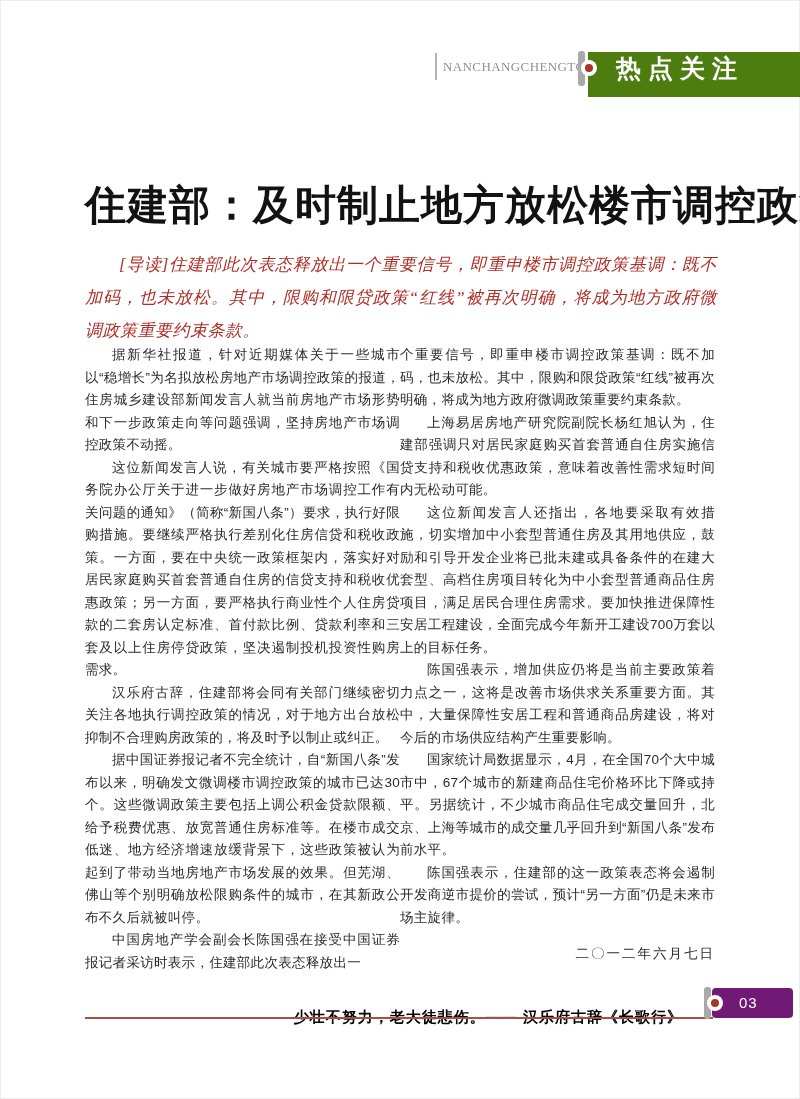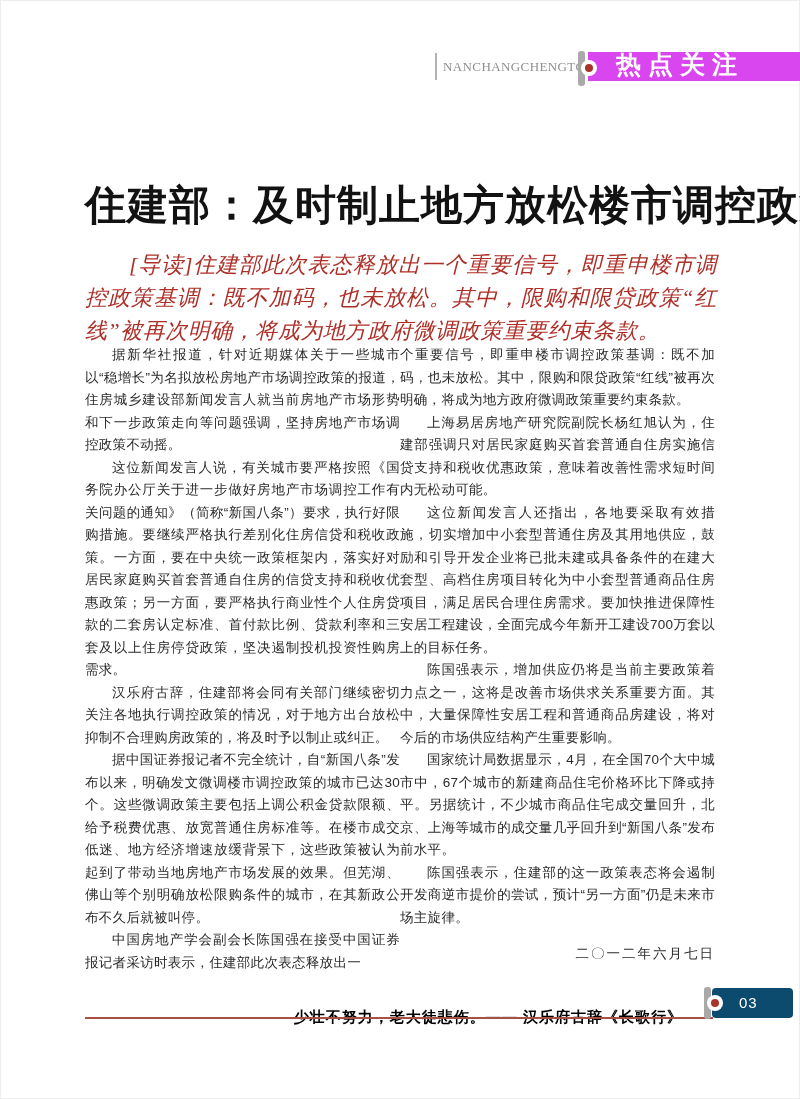--- a/index.html
+++ b/index.html
@@ -10,22 +10,22 @@
   }
   
   .brand-rule{position:absolute;left:435px;top:53px;width:2px;height:27px;background:#b3b3b3;}
   .brand{
     position:absolute;left:443px;top:59px;width:134px;
     font-family:"Liberation Serif",serif;font-size:13px;color:#8f8f8f;
     letter-spacing:0.4px;white-space:nowrap;
   }
   .banner-bar{position:absolute;left:578px;top:51px;width:7px;height:35px;background:#a9a9a9;border-radius:3px;}
   .banner{
-    position:absolute;left:588px;top:52px;width:212px;height:29px;background:#d946ef;
-    display:flex;align-items:flex-end;
+    position:absolute;left:588px;top:52px;width:212px;height:45px;background:#4d7c0f;
+    display:flex;align-items:flex-start;
   }
   .dot{
     width:16px;height:16px;border-radius:50%;background:#ffffff;
     display:flex;align-items:center;justify-content:center;
   }
   .dot::after{content:"";width:8px;height:8px;border-radius:50%;background:#a8352a;}
   .banner .dot{position:absolute;left:-7px;top:8px;}
   .banner-label{
     margin-left:28px;color:#ffffff;font-size:25px;font-weight:bold;letter-spacing:7px;white-space:nowrap;
   }
@@ -33,41 +33,41 @@
   .headline{
     position:absolute;left:85px;top:180px;width:630px;margin:0;
     font-family:"DejaVu Serif","Liberation Serif",serif;
     font-size:41px;font-weight:bold;color:#121212;line-height:1.25;
     text-align:justify;text-align-last:justify;white-space:nowrap;letter-spacing:1px;
   }
   
   .intro{
     position:absolute;left:85px;top:248px;width:632px;margin:0;
     font-family:"Liberation Serif",serif;font-style:italic;
-    font-size:22px;line-height:33px;color:#ae2f28;
+    font-size:17px;line-height:33px;color:#ae2f28;
     text-align:justify;text-indent:2em;letter-spacing:0.5px;
   }
   
   .columns{position:absolute;left:85px;top:344px;width:630px;display:flex;}
   .col{flex:1;min-width:0;}
   .col p{
     margin:0;font-size:13.5px;line-height:22.5px;letter-spacing:0.3px;
     text-align:justify;text-indent:2em;color:#2a2a2a;
   }
   .col p.cont{text-indent:0;}
   .col p.date{text-align:right;text-indent:0;margin-top:14px;letter-spacing:2px;}
   
   .footer-quote{
     position:absolute;top:991px;right:100px;margin:17px;
     font-size:15px;font-weight:bold;color:#000000;letter-spacing:1px;white-space:nowrap;
   }
   .footer-rule{position:absolute;left:85px;top:1017px;width:628px;height:2px;background:#a94f44;}
   .badge-bar{position:absolute;left:704px;top:987px;width:7px;height:32px;background:#a9a9a9;border-radius:3px;}
   .badge-box{
-    position:absolute;left:712px;top:988px;width:81px;height:30px;background:#0c4a6e;
+    position:absolute;left:712px;top:988px;width:81px;height:30px;background:#701a75;
     border-radius:4px;color:#ffffff;font-size:15px;line-height:30px;
     padding-left:27px;box-sizing:border-box;letter-spacing:1px;
   }
   .badge-dot{position:absolute;left:707px;top:995px;}
 </style>
 </head>
 <body>
 
 <div class="page">
 

